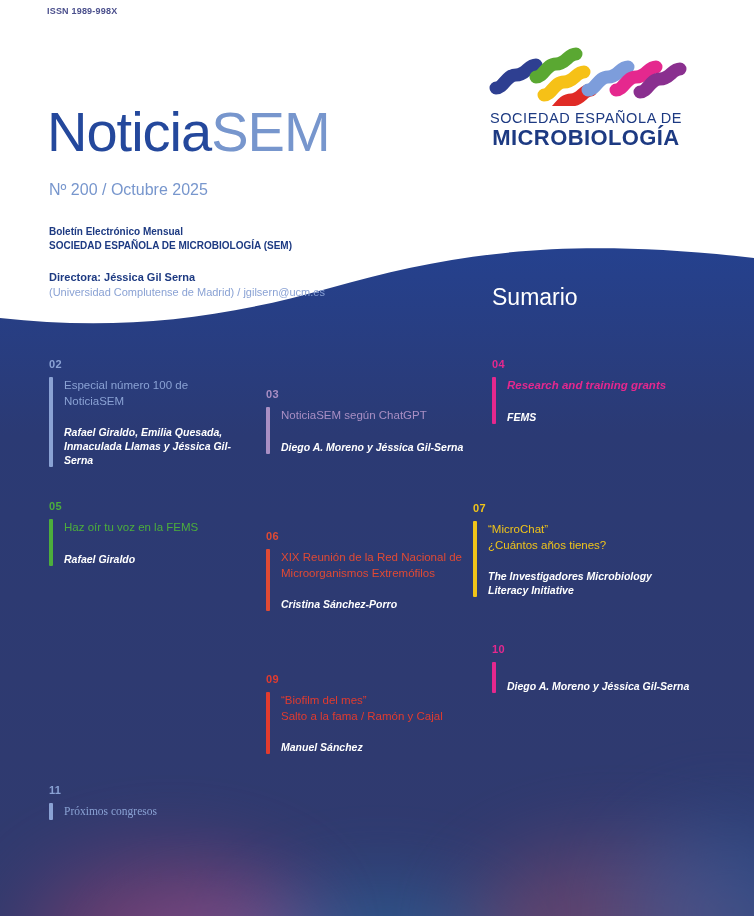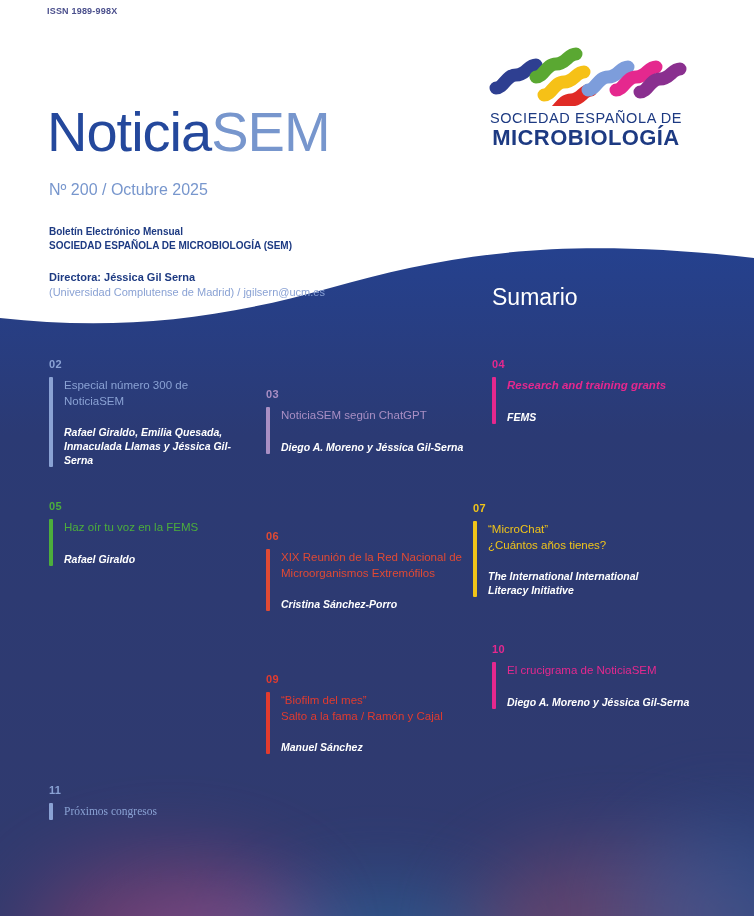--- a/index.html
+++ b/index.html
@@ -220,21 +220,21 @@
     </div>
   </div>
 
   <div class="sumario-title">Sumario</div>
 
   <div class="entry" style="left:49px; top:358px; width:200px;">
     <div class="num" style="color: rgb(138, 162, 212);">02</div>
     <div class="body">
       <div class="bar" style="background: rgb(138, 162, 212);"></div>
       <div class="texts">
-        <div class="title" style="color: rgb(138, 162, 212);">Especial número 300 de NoticiaSEM</div>
+        <div class="title" style="color: rgb(138, 162, 212);">Especial número 100 de NoticiaSEM</div>
         <div class="authors">Rafael Giraldo, Emilia Quesada, Inmaculada Llamas y Jéssica Gil-Serna</div>
       </div>
     </div>
   </div>
 
   <div class="entry" style="left:266px; top:388px; width:200px;">
     <div class="num" style="color: rgb(169, 143, 196);">03</div>
     <div class="body">
       <div class="bar" style="background: rgb(169, 143, 196);"></div>
       <div class="texts">
@@ -276,21 +276,21 @@
       </div>
     </div>
   </div>
 
   <div class="entry" style="left:473px; top:502px; width:200px;">
     <div class="num" style="color: rgb(240, 196, 25);">07</div>
     <div class="body">
       <div class="bar" style="background: rgb(240, 196, 25);"></div>
       <div class="texts">
         <div class="title" style="color: rgb(240, 196, 25);">“MicroChat”<br>¿Cuántos años tienes?</div>
-        <div class="authors">The International International Literacy Initiative</div>
+        <div class="authors">The Investigadores Microbiology Literacy Initiative</div>
       </div>
     </div>
   </div>
 
 
   <div class="entry" style="left:266px; top:673px; width:200px;">
     <div class="num" style="color: rgb(226, 59, 46);">09</div>
     <div class="body">
       <div class="bar" style="background: rgb(226, 59, 46);"></div>
       <div class="texts">
@@ -298,21 +298,20 @@
         <div class="authors">Manuel Sánchez</div>
       </div>
     </div>
   </div>
 
   <div class="entry" style="left:492px; top:643px; width:215px;">
     <div class="num" style="color: rgb(229, 40, 142);">10</div>
     <div class="body">
       <div class="bar" style="background: rgb(229, 40, 142);"></div>
       <div class="texts">
-        <div class="title" style="color: rgb(229, 40, 142);">El crucigrama de NoticiaSEM</div>
         <div class="authors">Diego A. Moreno y Jéssica Gil-Serna</div>
       </div>
     </div>
   </div>
 
   <div class="entry no-authors" style="left:49px; top:784px; width:200px;">
     <div class="num" style="color: rgb(138, 162, 212);">11</div>
     <div class="body">
       <div class="bar" style="background: rgb(138, 162, 212);"></div>
       <div class="texts">

